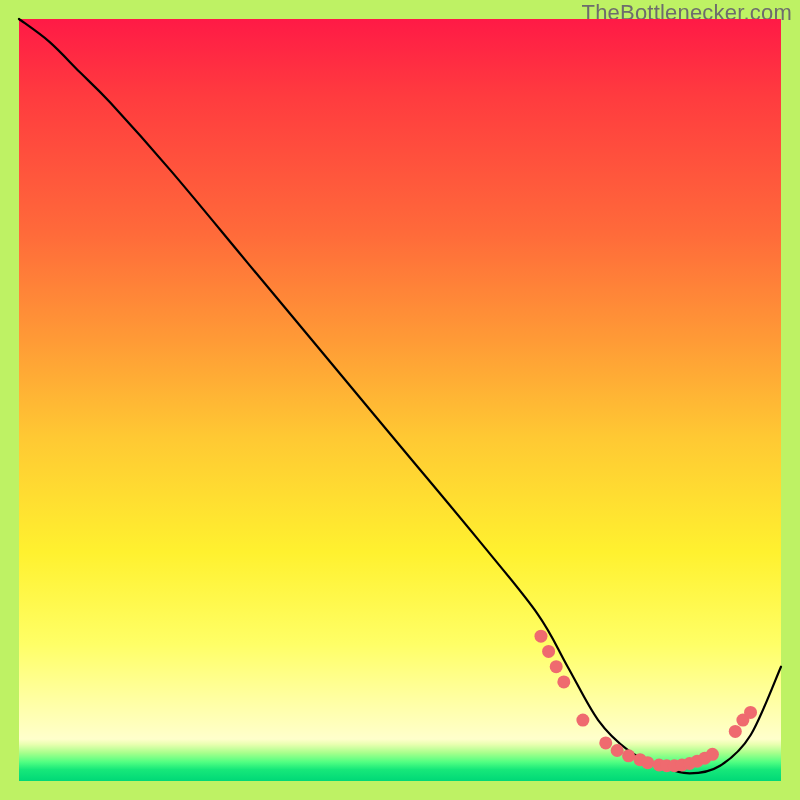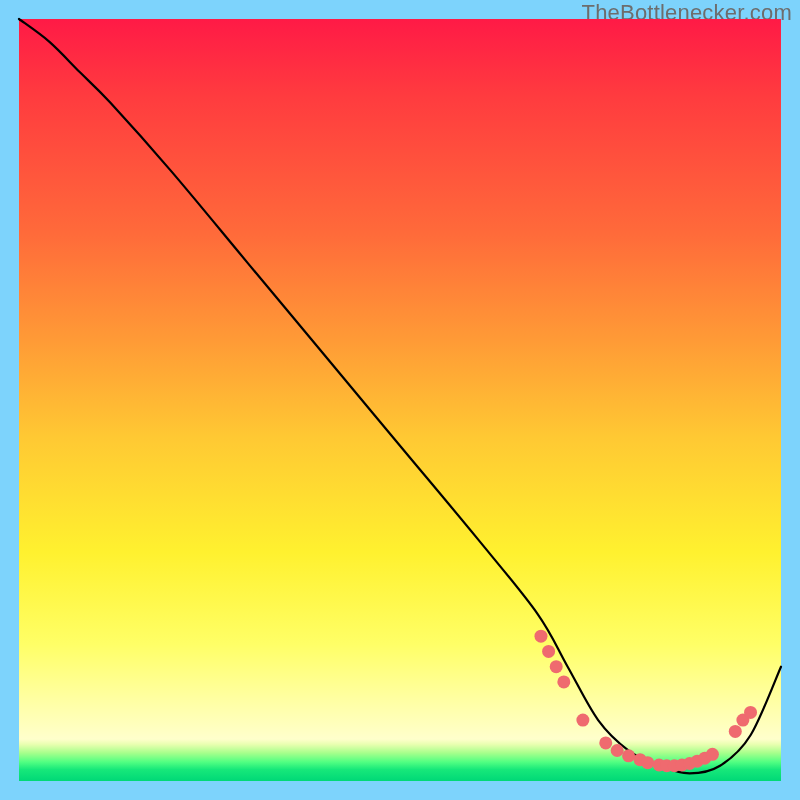--- a/index.html
+++ b/index.html
@@ -8,21 +8,21 @@
     width: 800px;
     height: 800px;
     background: #000;
     overflow: hidden;
     font-family: Arial, Helvetica, sans-serif;
   }
   .stage {
     position: relative;
     width: 800px;
     height: 800px;
-    background: #7dd3fc;
+    background: #bef264;
   }
   .plot {
     position: absolute;
     left: 19px;
     top: 19px;
     width: 762px;
     height: 762px;
     
     background: linear-gradient(
       to bottom,

